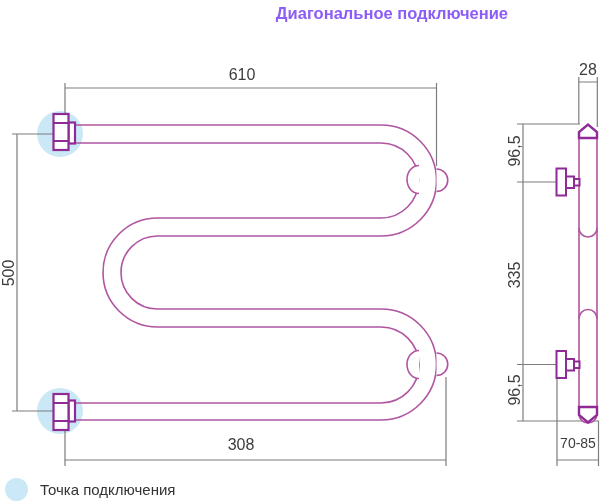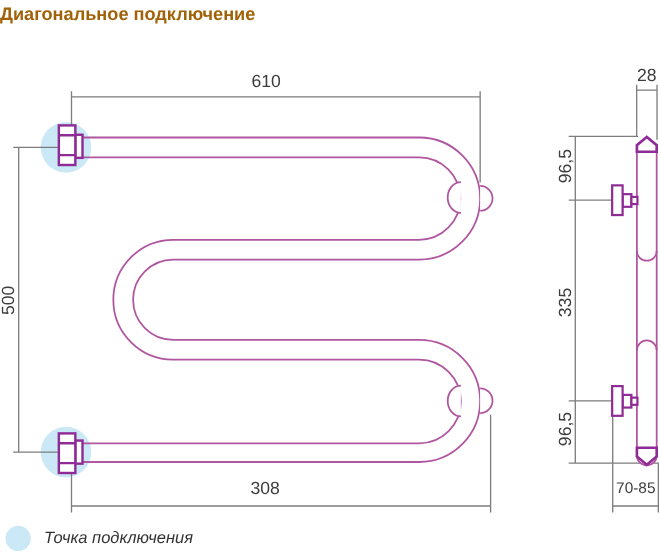--- a/index.html
+++ b/index.html
@@ -18,39 +18,38 @@
     color: #3d3d3d;
     text-align: center;
     white-space: nowrap;
     line-height: 18px;
   }
   .lbl.rot { transform: rotate(-90deg); transform-origin: center center; }
   .lbl.small { font-size: 14px; }
   #title {
     position: absolute;
     left: 0; top: 4px; width: 508px;
-    text-align: left;
+    text-align: right;
     font-size: 16.5px;
     font-weight: bold;
-    color: #a16207;
+    color: #8b5cf6;
   }
   #legend-dot {
     position: absolute;
     left: 5px; top: 478px;
     width: 23px; height: 23px;
     border-radius: 50%;
     background: #cbe8f6;
   }
   #legend-label {
     position: absolute;
     left: 40px; top: 481px;
     font-size: 15px;
     color: #333333;
     white-space: nowrap;
-    font-style: italic;
   }
 </style>
 </head>
 <body>
 
 <div id="stage">
 
   <svg id="drawing" width="600" height="503" viewBox="0 0 600 503">
 
     <circle cx="60" cy="134" r="23" fill="#cbe8f6"></circle>

